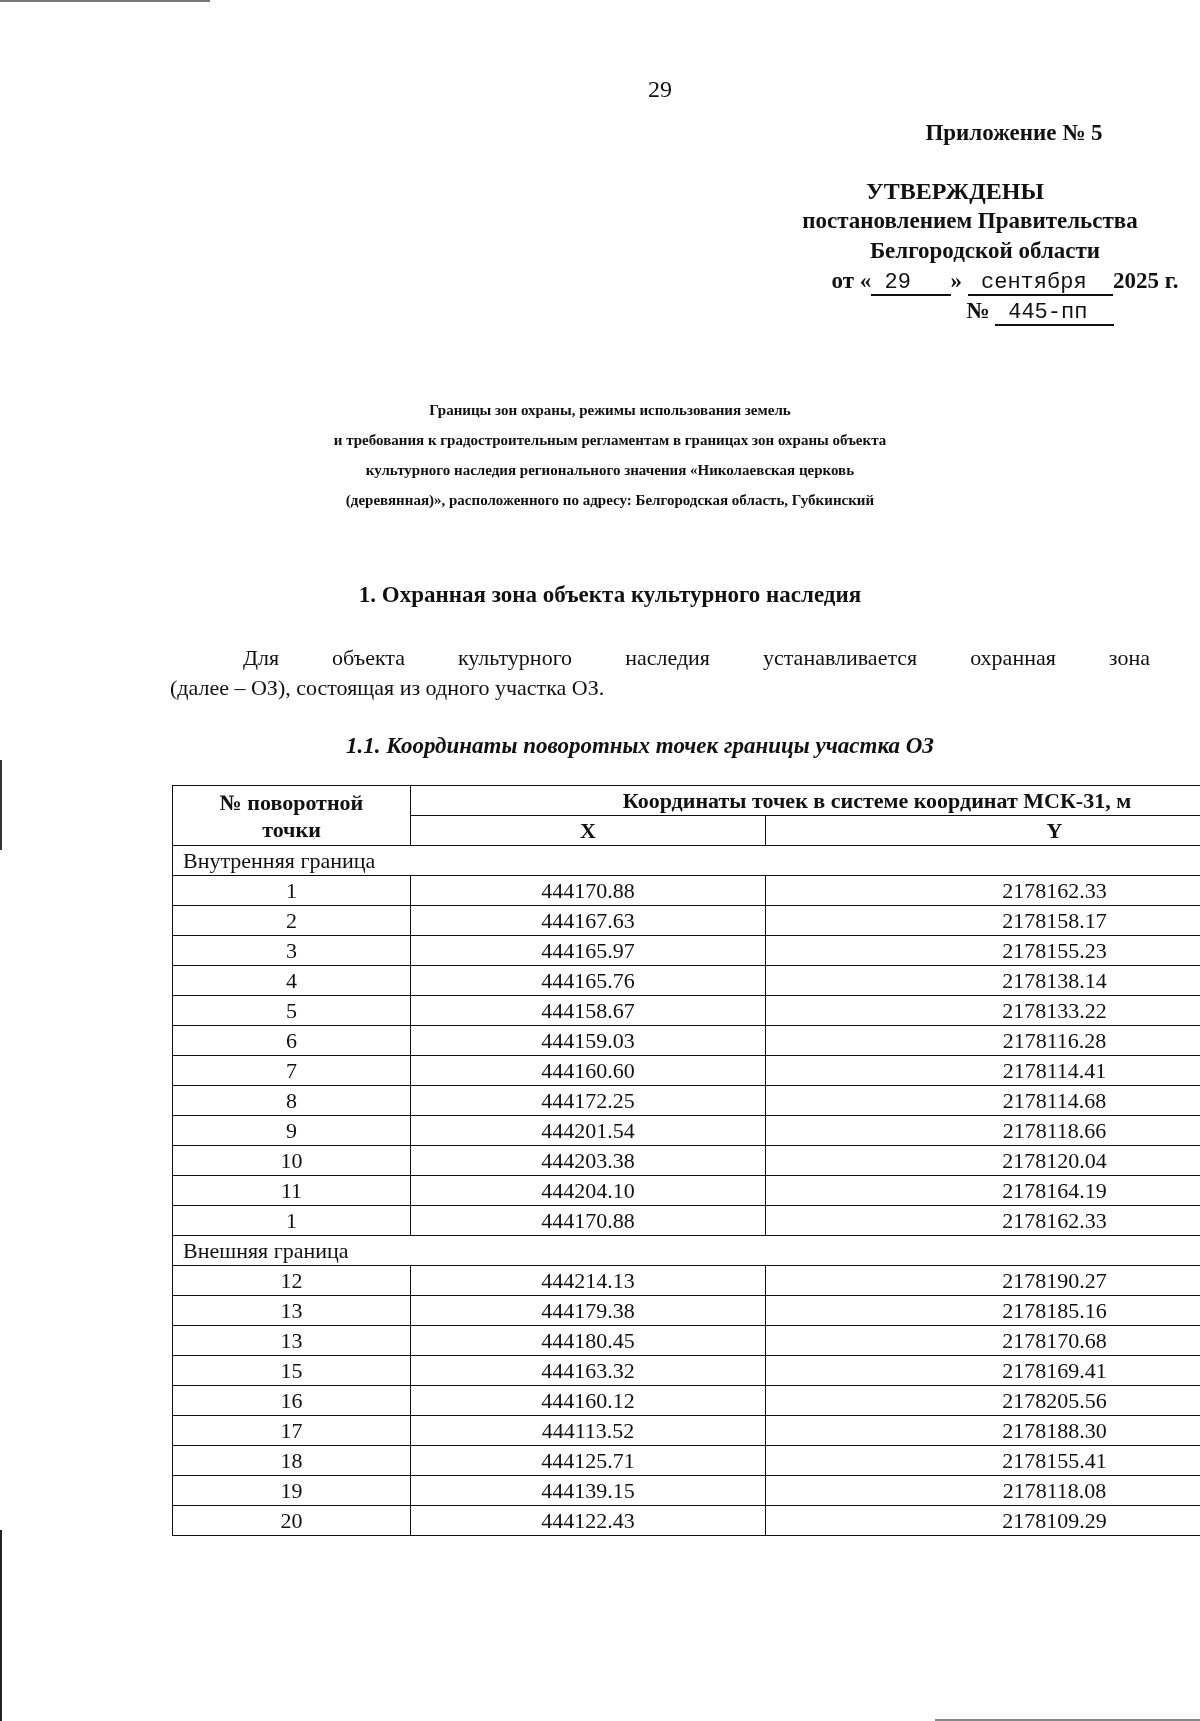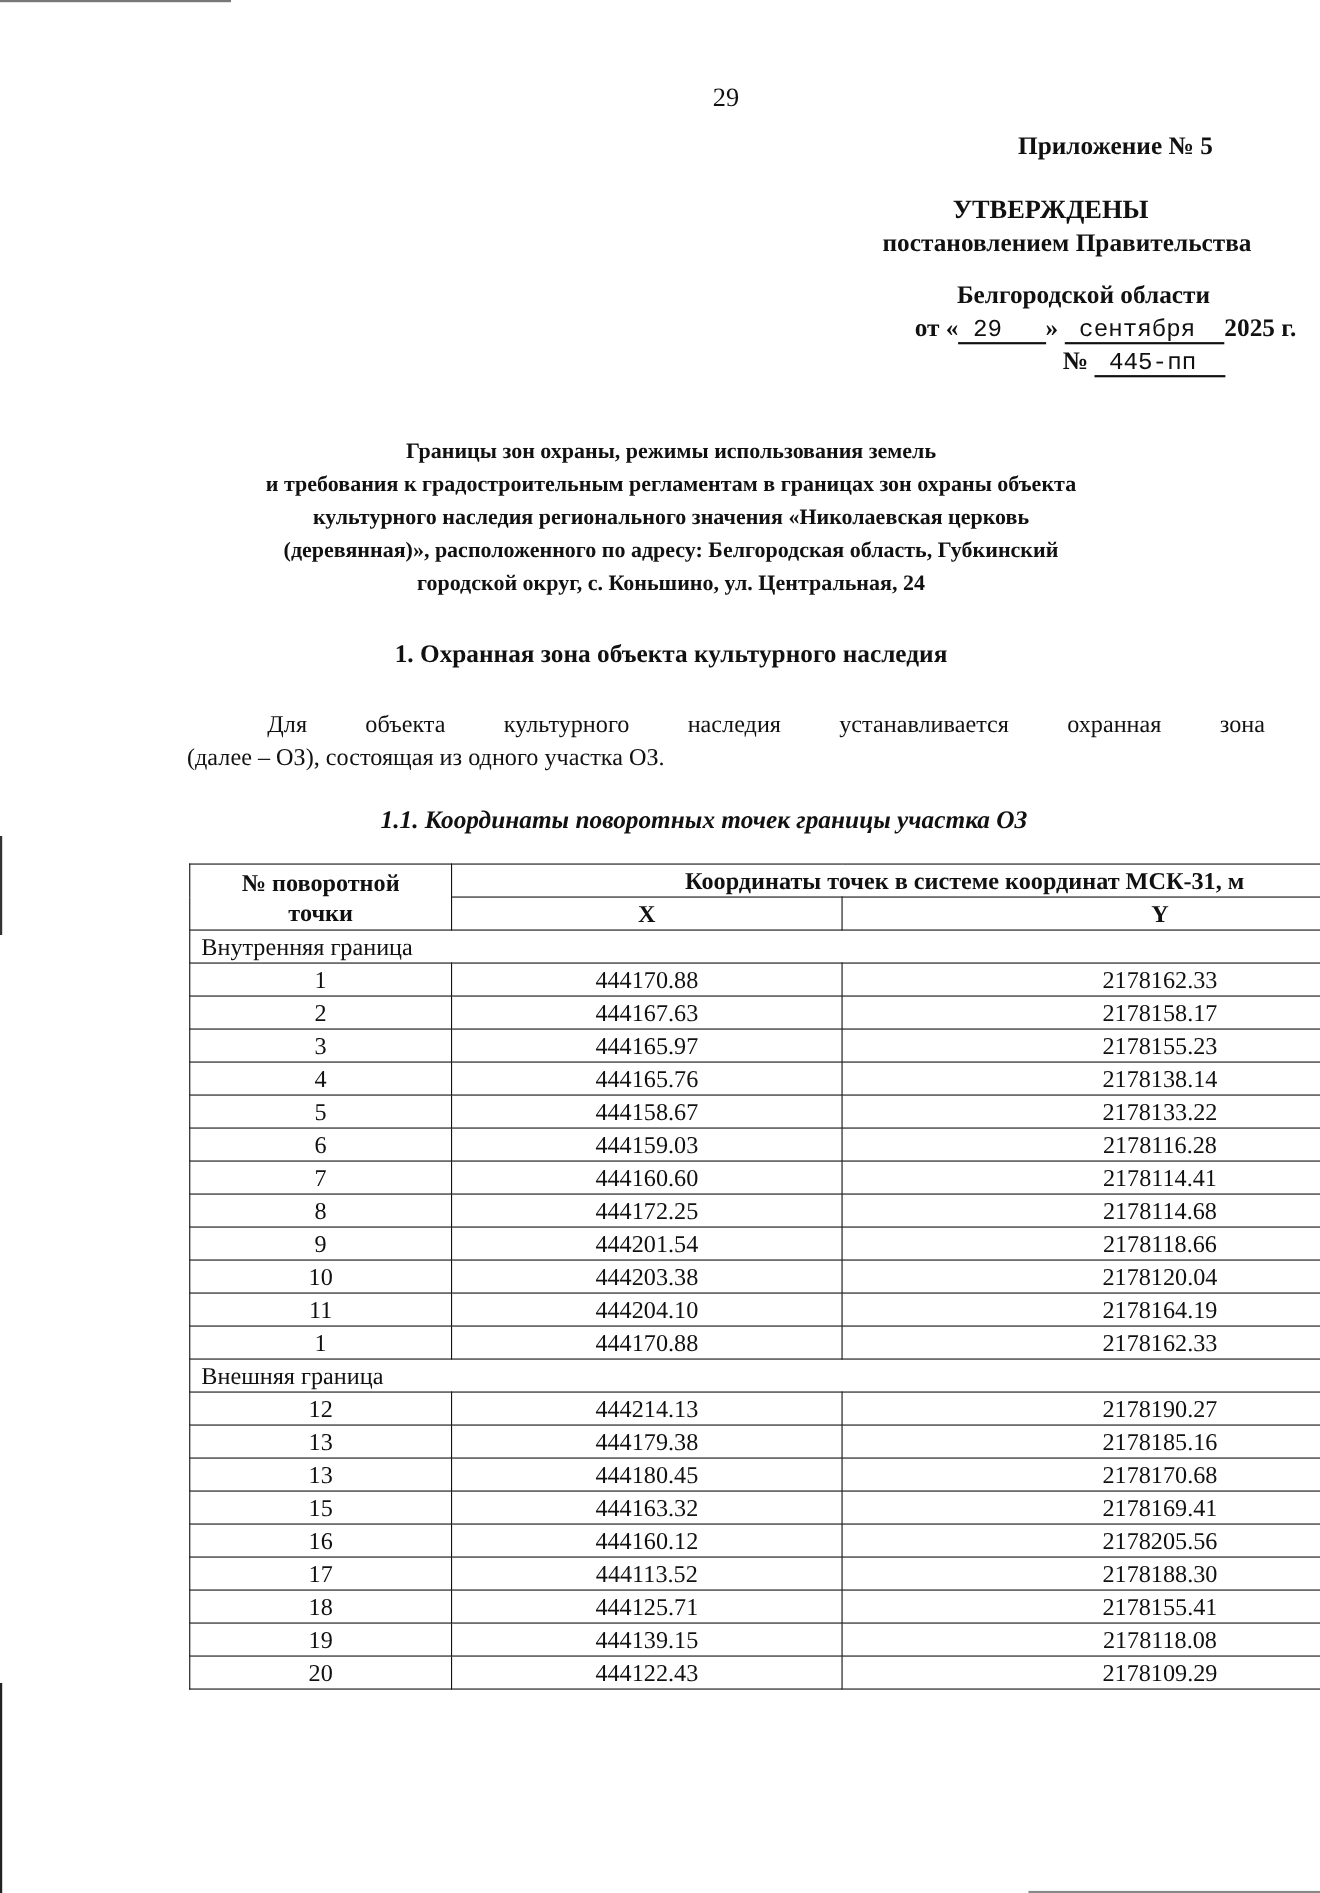--- a/index.html
+++ b/index.html
@@ -12,25 +12,25 @@
     .scan-left2 { position: absolute; left: 0; top: 1530px; width: 2px; height: 191px; background: #222; }
     .scan-bottom { position: absolute; left: 935px; top: 1719px; width: 265px; height: 2px; background: #888; }
 
     .page-num { position: absolute; left: 0; width: 1320px; top: 76px; text-align: center; font-size: 24px; }
     .approval { position: absolute; left: 700px; width: 480px; top: 118px; text-align: center; font-weight: bold; font-size: 23px; line-height: 30px; }
     .approval .annex { padding-left: 148px; margin-bottom: 28px; }
     .approval .approved { font-size: 24px; padding-left: 30px; }
     .approval .line { white-space: nowrap; }
     .approval .ul { display: inline-block; border-bottom: 2px solid #111; font-family: "Liberation Mono", "DejaVu Sans Mono", monospace; font-weight: normal; font-size: 22px; line-height: 22px; }
     .approval .l1 { padding-left: 60px; }
-    .approval .l2 { padding-left: 90px; margin-top: 17px; }
+    .approval .l2 { padding-left: 90px; }
     .approval .l3 { padding-left: 130px; }
     .approval .l4 { padding-left: 200px; }
 
-    .main-title { position: absolute; left: 160px; width: 900px; top: 395px; text-align: center; font-weight: bold; font-size: 20px; line-height: 30px; }
+    .main-title { position: absolute; left: 160px; width: 900px; top: 395px; text-align: center; font-weight: bold; font-size: 15px; line-height: 30px; }
     .section-title { position: absolute; left: 160px; width: 900px; top: 582px; text-align: center; font-weight: bold; font-size: 23px; }
     .para { position: absolute; left: 170px; width: 980px; top: 643px; font-size: 22px; line-height: 30px; }
     .para .first { display: flex; justify-content: space-between; padding-left: 73px; }
     .subsection-title { position: absolute; left: 160px; width: 900px; top: 733px; padding-left: 60px; box-sizing: border-box; text-align: center; font-weight: bold; font-size: 23px; font-style: italic; }
 
     table.coords { position: absolute; left: 172px; top: 785px; width: 1172px; border-collapse: collapse; font-size: 22px; }
     table.coords td, table.coords th { border: 1.5px solid #111; padding: 0; height: 29px; line-height: 27px; text-align: center; font-weight: normal; }
     table.coords th { font-weight: bold; }
     table.coords col.c1 { width: 238px; }
     table.coords col.c2 { width: 355px; }
@@ -53,21 +53,20 @@
   <div class="line l2">Белгородской области</div>
   <div class="line l3"><span>от «</span><span class="ul" style="white-space:pre;"> 29   </span><span>» </span><span class="ul" style="white-space:pre;"> сентября  </span><span>2025 г.</span></div>
   <div class="line l4"><span>№ </span><span class="ul" style="white-space:pre;"> 445-пп  </span></div>
 </div>
 
 <div class="main-title">
   <div>Границы зон охраны, режимы использования земель</div>
   <div>и требования к градостроительным регламентам в границах зон охраны объекта</div>
   <div>культурного наследия регионального значения «Николаевская церковь</div>
   <div>(деревянная)», расположенного по адресу: Белгородская область, Губкинский</div>
-  <div>городской округ, с. Коньшино, ул. Центральная, 24</div>
 </div>
 
 <div class="section-title">1. Охранная зона объекта культурного наследия</div>
 
 <div class="para">
   <div class="first">
     <span>Для</span>
     <span>объекта</span>
     <span>культурного</span>
     <span>наследия</span>

